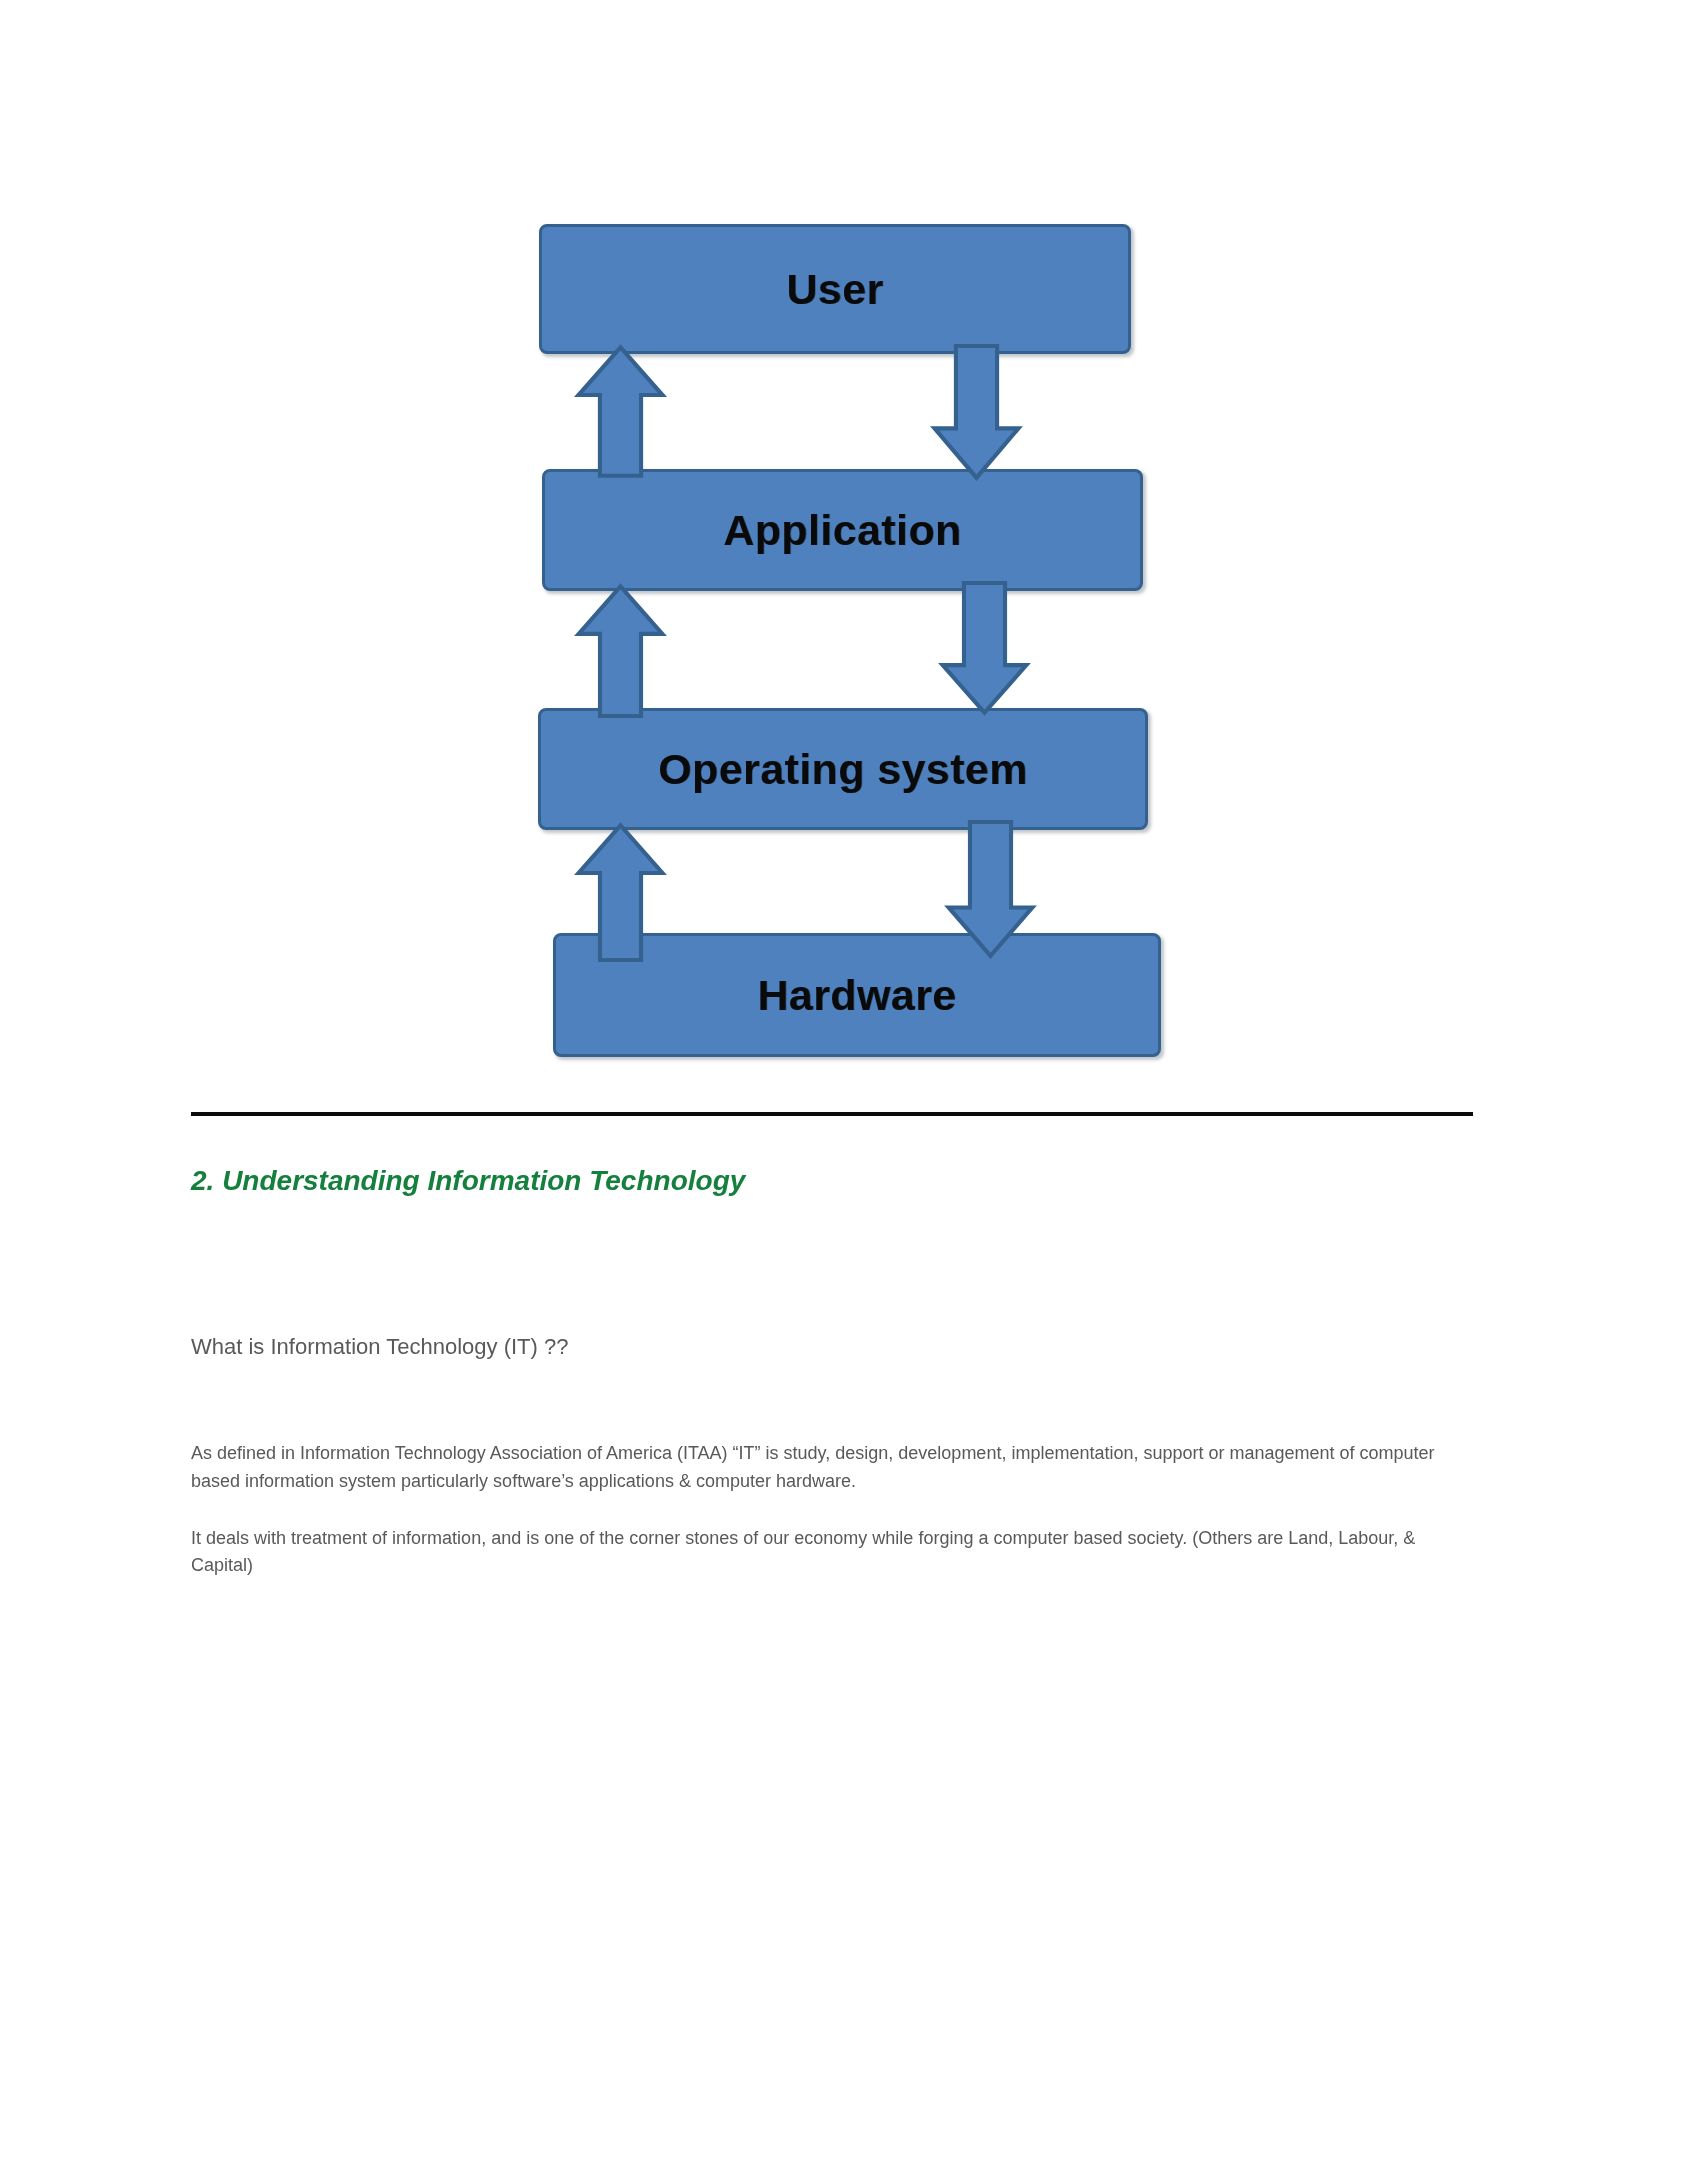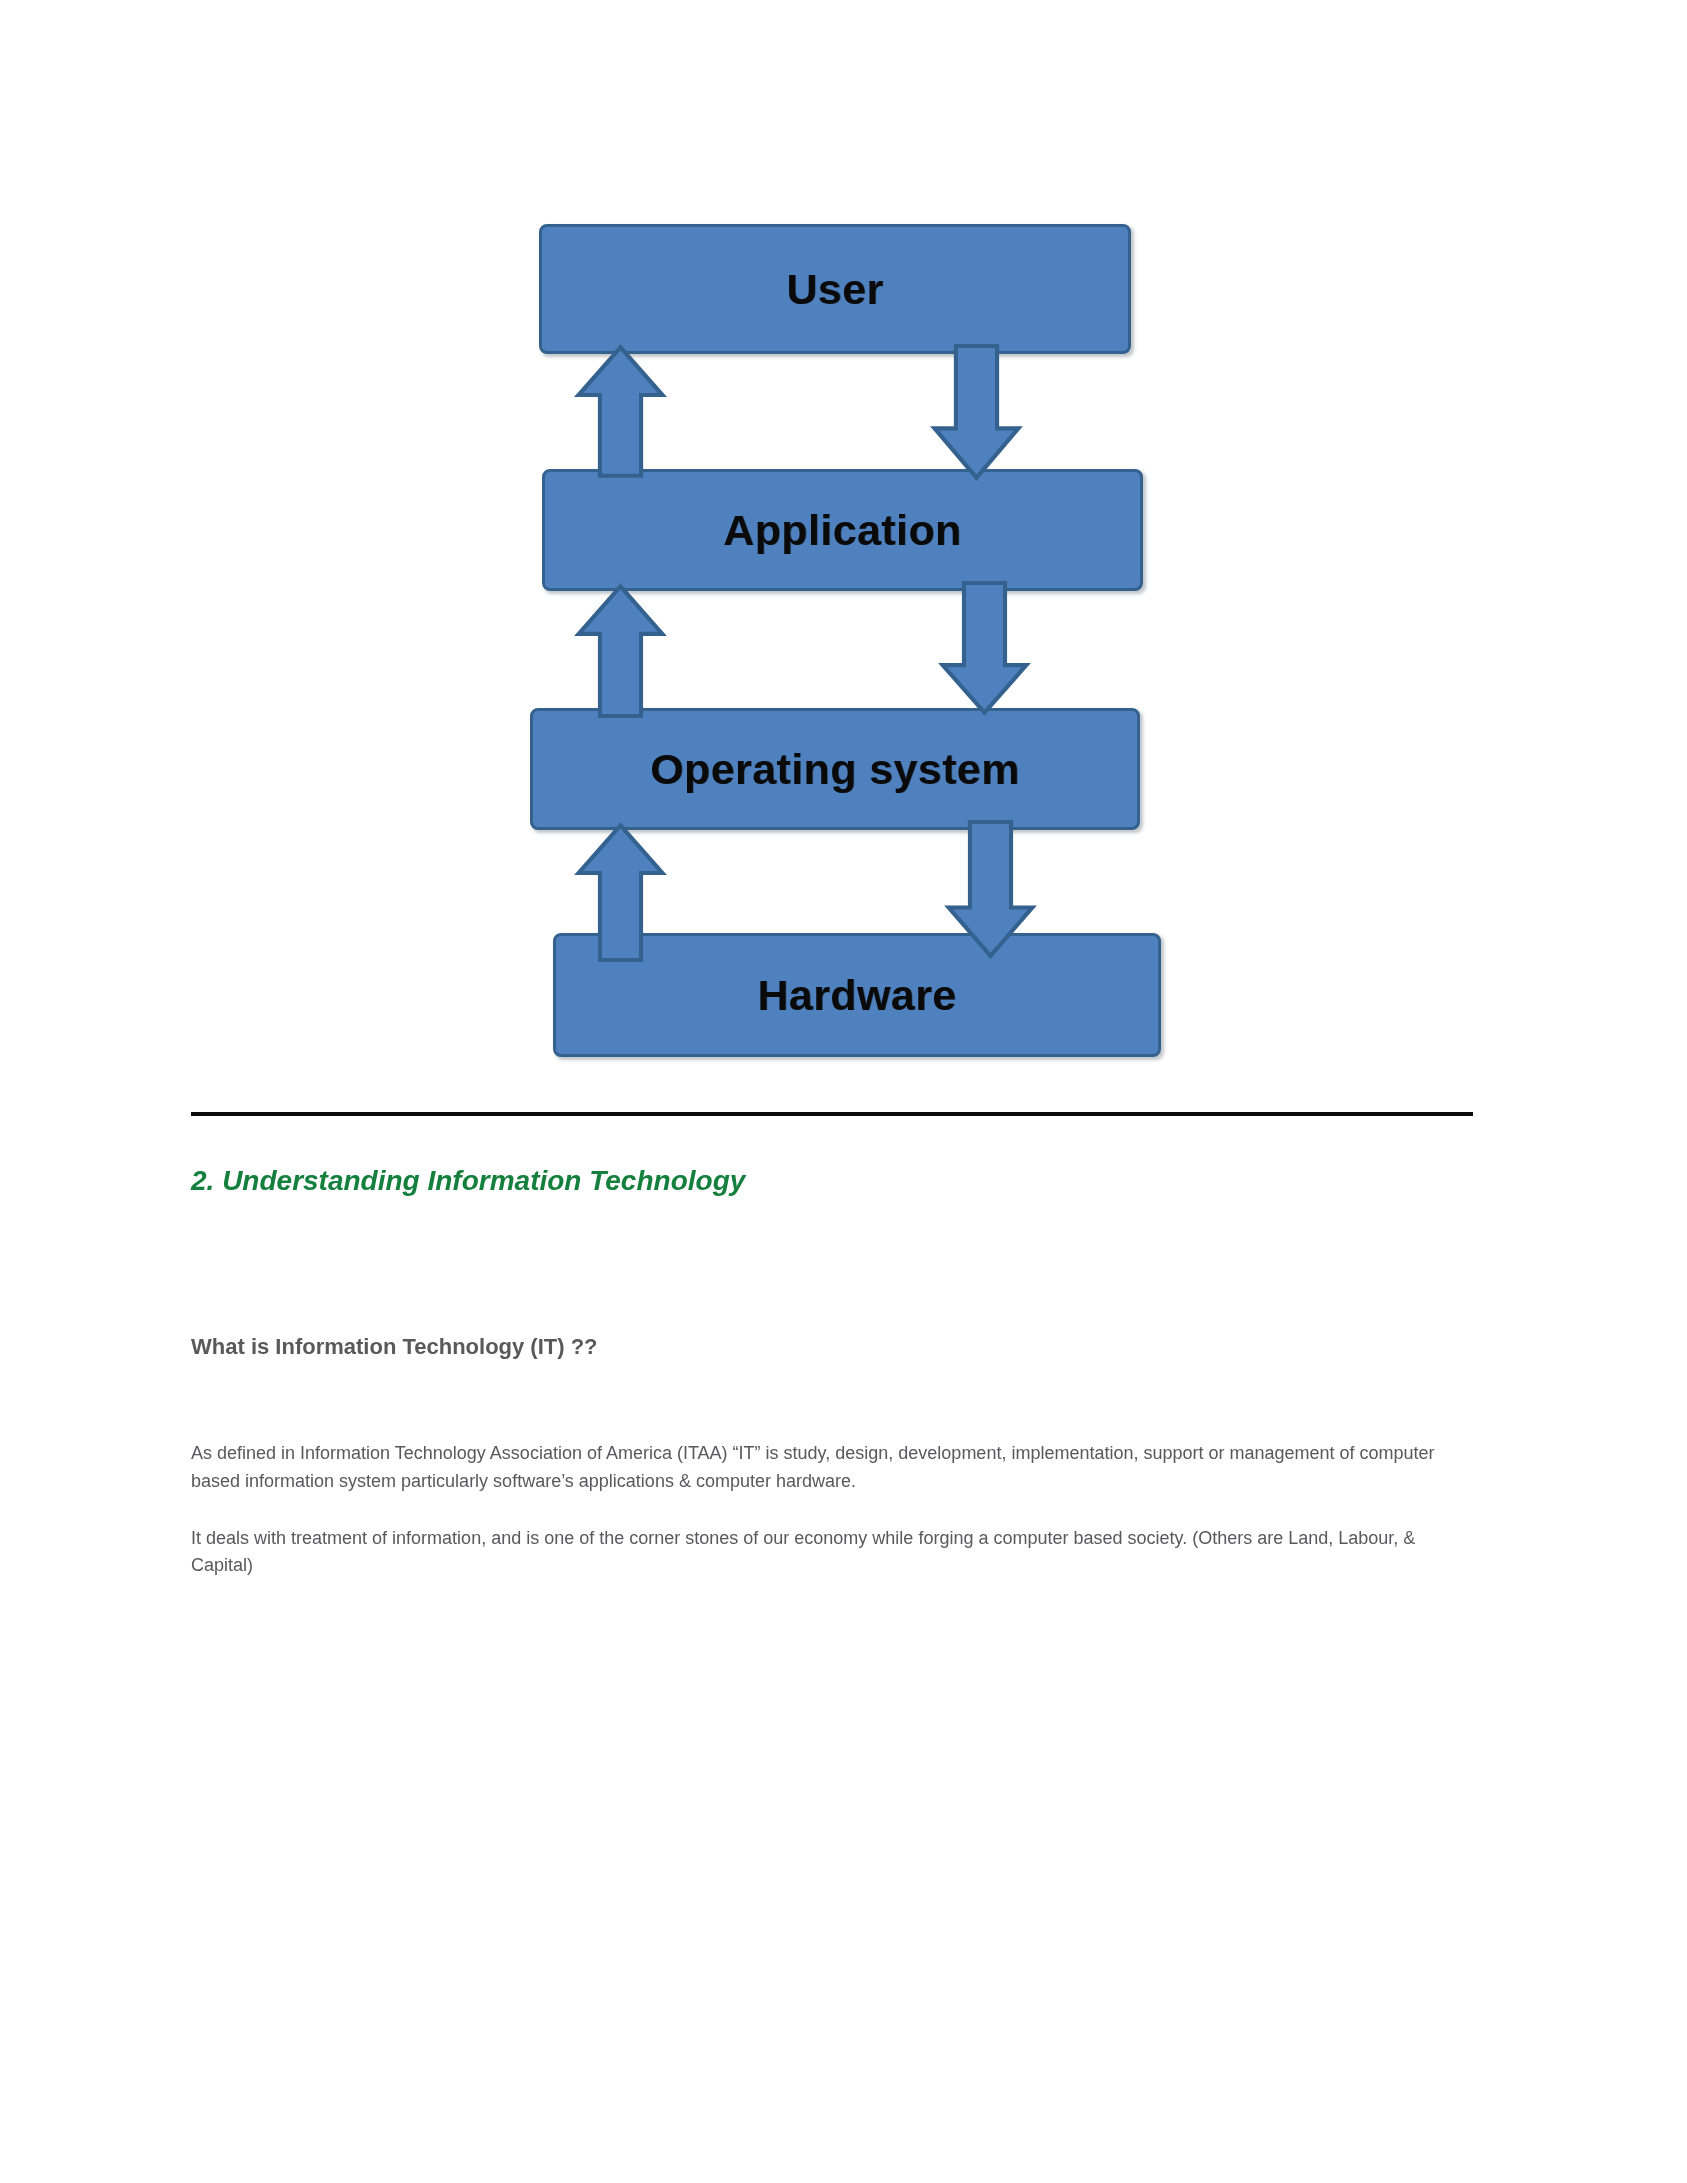--- a/index.html
+++ b/index.html
@@ -45,21 +45,21 @@
     font-weight: bold;
     font-size: 43px;
     letter-spacing: 0.4px;
     line-height: 1;
     text-shadow: 0.8px 0 0 rgba(0,0,0,0.35);
   }
 
   
   .box-user        { left: 45px;  top: 35px;  width: 592px; height: 130px; }
   .box-application { left: 48px;  top: 280px; width: 601px; height: 122px; }
-  .box-os          { left: 36px;  top: 519px; width: 610px; height: 122px; }
+  .box-os          { left: 44px;  top: 519px; width: 610px; height: 122px; }
   .box-hardware    { left: 59px;  top: 744px; width: 608px; height: 124px; }
 
   
   .arrow {
     position: absolute;
     display: block;
   }
   .arrow svg { display: block; overflow: visible; }
 
   .arrow-up-1   { left: 81px;  top: 155px; width: 91px; height: 135px; }
@@ -88,21 +88,21 @@
     font-family: "Liberation Sans", sans-serif;
     font-weight: bold;
     font-size: 28px;
     line-height: 1.2;
     font-style: italic;
   }
   .sub-heading {
     margin: 135px 0 0 0;
     color: #595959;
     font-family: "Liberation Sans", sans-serif;
-    font-weight: bold;
+    font-weight: normal;
     font-size: 22px;
     line-height: 1.3;
   }
   .body-para {
     margin: 0;
     color: #59595c;
     font-family: "Liberation Sans", sans-serif;
     font-size: 18px;
     line-height: 1.52;
   }

